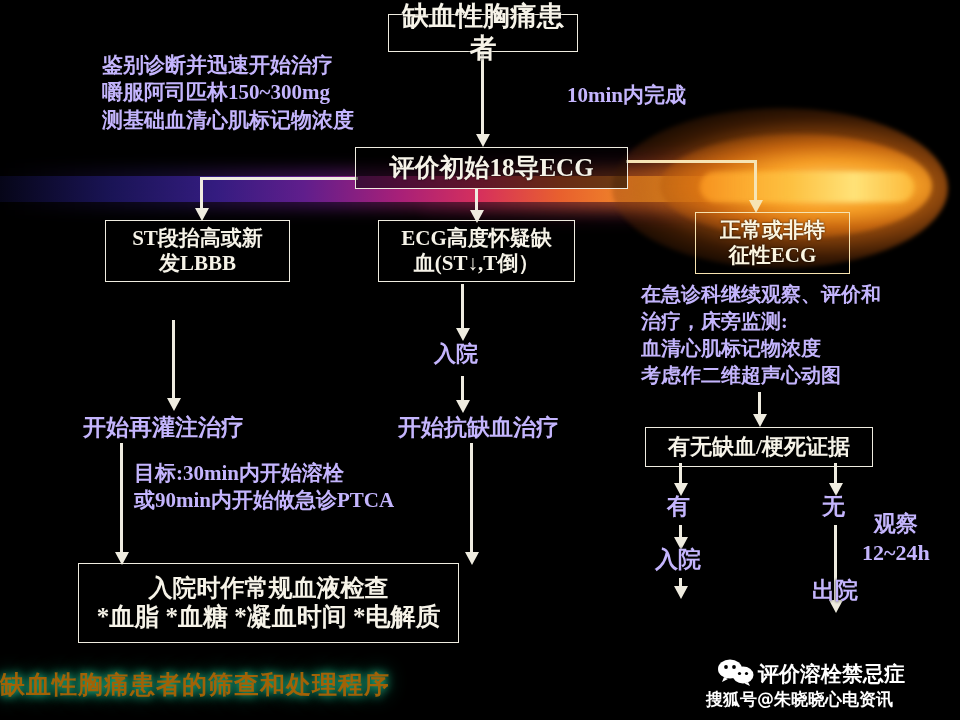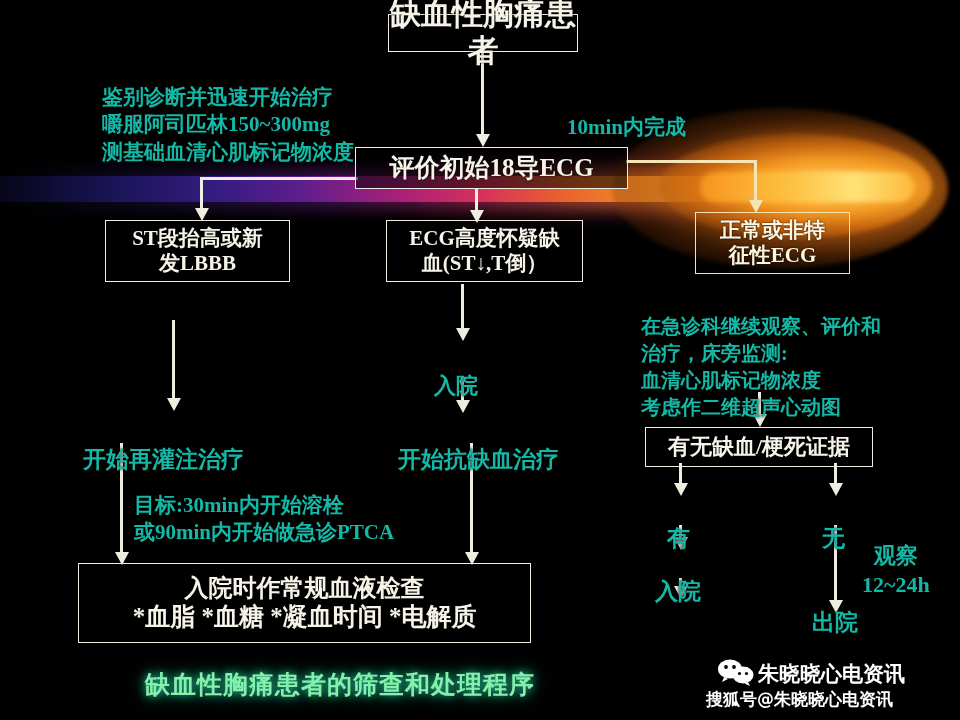--- a/index.html
+++ b/index.html
@@ -87,40 +87,40 @@
     font-weight:700;
     line-height:1.18;
     text-align:center;
     display:flex;align-items:center;justify-content:center;
     background:transparent;
     text-shadow:0 0 2px rgba(0,0,0,.9);
     z-index:6;
   }
   .node.amber{border-color:#f7e3b0;color:#fdf6e0;}
   .txt{
-    position:absolute;color:#14b8a6;font-weight:700;line-height:1.3;
+    position:absolute;color:#c4b5fd;font-weight:700;line-height:1.3;
     text-shadow:0 0 3px rgba(0,0,0,.95);
-    z-index:6;white-space:pre-line;margin-top:32px;
+    z-index:6;white-space:pre-line;
   }
 
   
   .ln{position:absolute;background:#efece0;z-index:5;}
   .ln.amber{background:#f6e4b4;}
   .arrow{
     position:absolute;width:0;height:0;z-index:5;
     border-left:7px solid transparent;border-right:7px solid transparent;
     border-top:13px solid #efece0;
   }
   .arrow.amber{border-top-color:#f6e4b4;}
 
   
   .footer-title{
-    position:absolute;left:0;top:668px;width:680px;text-align:center;
+    position:absolute;left:0;top:668px;width:680px;
     font-size:25px;font-weight:700;letter-spacing:1px;
-    color:#86efac;
+    color:#a16207;
     font-family:"DejaVu Sans","Liberation Sans",sans-serif;
     text-shadow:0 0 10px rgba(40,230,170,.85),0 0 20px rgba(30,200,150,.55);
     z-index:7;
   }
   .wm{position:absolute;z-index:7;color:#fff;font-family:"DejaVu Sans","Liberation Sans",sans-serif;}
   .wm-main{left:758px;top:660px;font-size:21px;font-weight:700;}
   .wm-sub{left:706px;top:688px;font-size:17px;font-weight:700;}
   .wechat{position:absolute;left:716px;top:658px;width:40px;height:28px;z-index:7;}
 </style>
 </head>
@@ -128,21 +128,21 @@
 
 <div id="stage">
 
   <div class="glow-side"></div>
   <div class="comet-tail2"></div>
   <div class="comet-tail"></div>
   <div class="glow-e1"></div>
   <div class="glow-e2"></div>
   <div class="glow-core"></div>
 
-  <div class="node" style="left:388px;top:14px;width:190px;height:38px;font-size:31px;">
+  <div class="node" style="left:388px;top:14px;width:190px;height:38px;font-size:27px;">
     <span>缺血性胸痛患者</span>
   </div>
 
   <div class="txt" style="left:102px;top:52px;width:300px;font-size:21px;text-align:left;">鉴别诊断并迅速开始治疗
 嚼服阿司匹林150~300mg
 测基础血清心肌标记物浓度</div>
 
   <div class="txt" style="left:567px;top:82px;font-size:21px;">10min内完成</div>
 
   <div class="ln" style="left:481px;top:52px;width:3px;height:85px;"></div>
@@ -161,21 +161,21 @@
 
   <div class="ln amber" style="left:626px;top:160px;width:131px;height:3px;"></div>
   <div class="ln amber" style="left:754px;top:160px;width:3px;height:47px;"></div>
   <div class="arrow amber" style="left:749px;top:200px;"></div>
 
   <div class="node" style="left:105px;top:220px;width:185px;height:62px;font-size:21px;white-space:pre-line;">
     <span>ST段抬高或新
 发LBBB</span>
   </div>
 
-  <div class="node" style="left:378px;top:220px;width:197px;height:62px;font-size:21px;white-space:pre-line;margin-left:8px;">
+  <div class="node" style="left:378px;top:220px;width:197px;height:62px;font-size:21px;white-space:pre-line;">
     <span>ECG高度怀疑缺
 血(ST↓,T倒）</span>
   </div>
 
   <div class="node amber" style="left:695px;top:212px;width:155px;height:62px;font-size:21px;white-space:pre-line;">
     <span>正常或非特
 征性ECG</span>
   </div>
 
 
@@ -194,21 +194,21 @@
 
   <div class="txt" style="left:134px;top:460px;font-size:21px;text-align:left;">目标:30min内开始溶栓
 或90min内开始做急诊PTCA</div>
 
   <div class="ln" style="left:120px;top:443px;width:3px;height:115px;"></div>
   <div class="arrow" style="left:115px;top:552px;"></div>
 
   <div class="ln" style="left:470px;top:443px;width:3px;height:115px;"></div>
   <div class="arrow" style="left:465px;top:552px;"></div>
 
-  <div class="node" style="left:78px;top:563px;width:453px;height:80px;font-size:24px;flex-direction:column;gap:0;">
+  <div class="node" style="left:78px;top:563px;width:381px;height:80px;font-size:24px;flex-direction:column;gap:0;">
     <span>入院时作常规血液检查</span>
     <span style="font-size:25px;">*血脂 *血糖 *凝血时间 *电解质</span>
   </div>
 
   <div class="txt" style="left:641px;top:281px;width:310px;font-size:20px;text-align:left;line-height:1.35;">在急诊科继续观察、评价和
 治疗，床旁监测:
 血清心肌标记物浓度
 考虑作二维超声心动图</div>
 
   <div class="ln" style="left:758px;top:392px;width:3px;height:28px;"></div>
@@ -244,16 +244,16 @@
   <svg class="wechat" viewBox="0 0 40 28">
     <ellipse cx="14" cy="11" rx="12" ry="9.6" fill="#ffffff"></ellipse>
     <path d="M8 19 L6 24 L12 21 Z" fill="#ffffff"></path>
     <circle cx="10" cy="9" r="1.9" fill="#000"></circle>
     <circle cx="18" cy="9" r="1.9" fill="#000"></circle>
     <ellipse cx="27" cy="17" rx="10.5" ry="8.4" fill="#ffffff"></ellipse>
     <path d="M32 24 L34 28 L28.5 25.5 Z" fill="#ffffff"></path>
     <circle cx="23.5" cy="15.5" r="1.6" fill="#000"></circle>
     <circle cx="30.5" cy="15.5" r="1.6" fill="#000"></circle>
   </svg>
-  <div class="wm wm-main">朱晓晓心电资讯</div>
+  <div class="wm wm-main">评价溶栓禁忌症</div>
   <div class="wm wm-sub">搜狐号@朱晓晓心电资讯</div>
 
 </div>
 
 </body></html>

